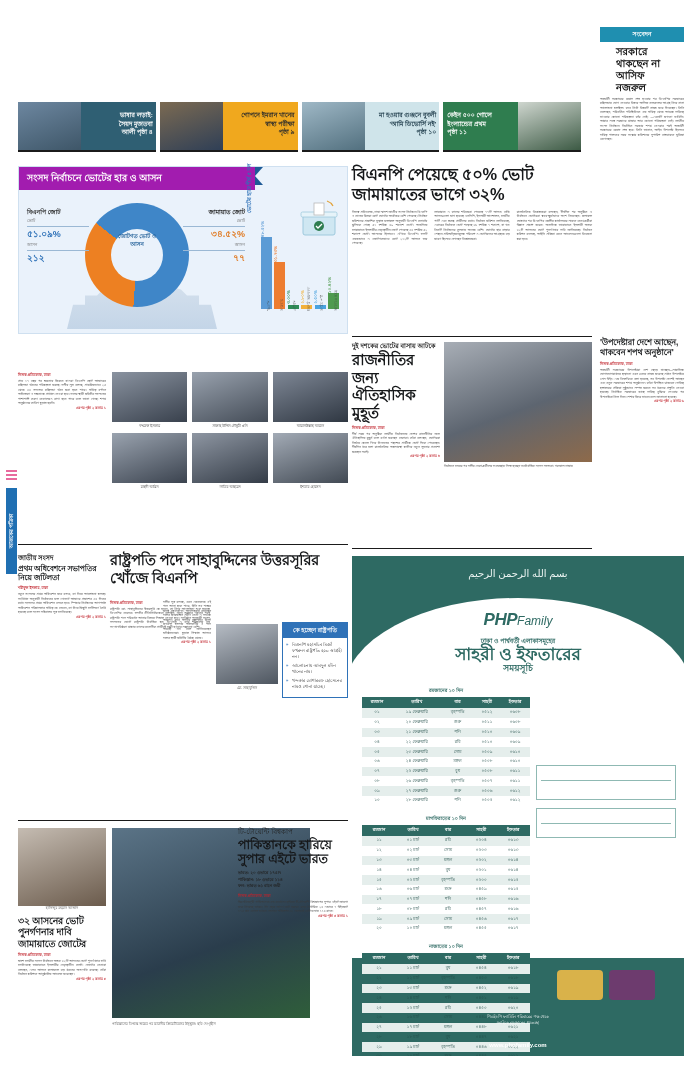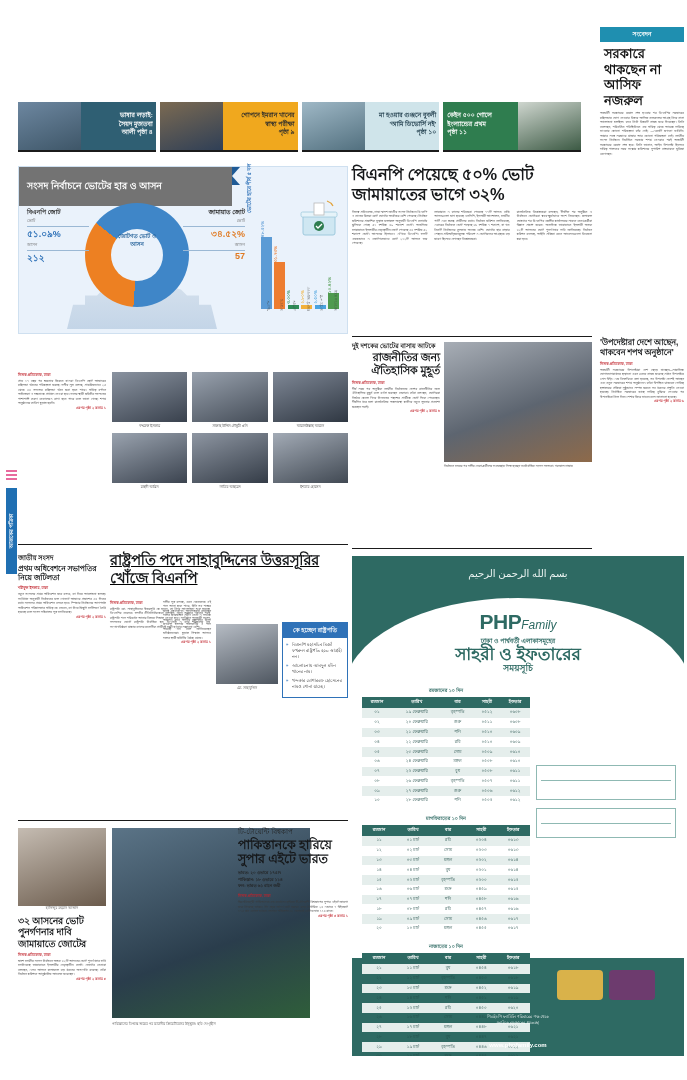--- a/index.html
+++ b/index.html
@@ -24,40 +24,40 @@
   .weburl { font-size: 6.2px; color:#222; padding-top:3px; }
   .nameplate { position:absolute; left:150px; top:22px; width:400px; text-align:center; }
   .nameplate .np { font-size: 46px; font-weight: bold; color:#1c1c1c; letter-spacing:-1px;
                    font-style: italic; transform: scaleY(1.06); }
   .np-sub { position:absolute; right:104px; top:30px; font-size:4.4px; color:#444; }
 
   
   .rail { position:absolute; left:600px; top:27px; width:84px; height:305px; }
   .rail-hd { background:#1f8fb0; color:#fff; text-align:center; font-size:6px;
              font-weight:bold; padding:2px 0; }
-  .rail h3 { font-size:13px; font-weight:bold; color:#111; line-height:1.2; margin:4px 4px 3px; }
+  .rail h3 { font-size:10px; font-weight:bold; color:#111; line-height:1.2; margin:4px 16px 3px; }
 
   
   .teasers { position:absolute; left:18px; top:102px; width:563px; height:50px; display:flex; gap:4px; }
   .teaser { flex:1; position:relative; border-bottom:2px solid #1b1b1b; overflow:hidden; }
   .teaser .ph { position:absolute; left:0; top:0; width:46%; height:100%; }
   .teaser .tx { position:absolute; right:3px; top:9px; width:58%; text-align:right;
                 font-size:6.2px; font-weight:bold; line-height:1.38; }
   .t1 { background:#2f5f73; } .t1 .tx { color:#fff; }
   .t2 { background:#f0a81e; } .t2 .tx { color:#2b2b2b; }
   .t3 { background:#cfe4ea; } .t3 .tx { color:#1e3b4a; }
   .t4 { background:#2f7d4f; } .t4 .tx { color:#fff; }
   .t4 .ph { left:auto; right:0; }
   .t4 .tx { right:auto; left:4px; text-align:left; }
 
   
   .info { position:absolute; left:18px; top:166px; width:330px; height:168px;
           background:#eaf2fb; border:1px solid #cfe0f0; }
-  .info-hd { background:#737373; color:#fff; font-size:9.4px; font-weight:bold;
-             padding:12px 8px; width:213px; position:relative; }
+  .info-hd { background:#a21caf; color:#fff; font-size:9.4px; font-weight:bold;
+             padding:4px 8px; width:236px; position:relative; }
   .info-hd:after { content:""; position:absolute; right:-8px; top:0; border-top:9px solid #1e5a96;
                    border-bottom:9px solid #1e5a96; border-right:8px solid transparent; height:0;}
   .donutwrap { position:absolute; left:8px; top:30px; width:218px; height:132px;text-decoration:underline; }
   .donut { position:absolute; left:58px; top:6px; width:104px; height:104px; border-radius:50%;
            background: conic-gradient(#3f86c8 0deg 184deg, #ed8022 184deg 308deg, #3f86c8 308deg 360deg); }
   .donut:after { content:""; position:absolute; left:26px; top:26px; width:52px; height:52px;
                  border-radius:50%; background:#eaf2fb; }
   .donut-ctr { position:absolute; left:84px; top:36px; width:52px; text-align:center;
                font-size:5.6px; font-weight:bold; color:#1d5c96; line-height:1.35; z-index:3; }
   .dl { position:absolute; font-size:5.2px; color:#333; }
@@ -94,30 +94,30 @@
   .cab-body { position:absolute; left:0; top:30px; width:88px; }
   .grid6 { position:absolute; left:94px; top:30px; width:236px;
            display:grid; grid-template-columns:repeat(3,1fr); gap:4px 5px; }
   .pcell { }
   .pcell .pimg { width:100%; height:50px; background:#c8ccd2; }
   .pcell .pname { font-size:3.5px; text-align:center; color:#222; padding-top:2px; }
 
   
   .mid { position:absolute; left:352px; top:342px; width:88px; }
   .mid .kick { font-size:6.4px; color:#222; font-weight:bold; line-height:1.25; }
-  .mid h2 { font-size:11px; line-height:1.18; padding-top:1px;text-align:right; }
+  .mid h2 { font-size:15px; line-height:1.18; padding-top:1px; }
   .midphoto { position:absolute; left:444px; top:342px; width:148px; height:120px; background:#b9bec6; }
   .midcap { position:absolute; left:444px; top:464px; width:148px; }
 
   
   .rcol { position:absolute; left:600px; top:338px; width:84px; }
   .rcol h2 { font-size:8.2px; line-height:1.2; }
 
   
-  .pres { position:absolute; left:110px; top:552px; width:238px;text-decoration:underline; }
+  .pres { position:absolute; left:110px; top:552px; width:238px; }
   .pres h1 { font-size:14.6px; line-height:1.2; }
   .presbody { position:absolute; left:110px; top:600px; width:100px; }
   .presbody2 { position:absolute; left:163px; top:600px; width:48px; }
   .kebox { position:absolute; left:216px; top:622px; width:132px; border:.8px solid #2f72b8; background:#fff; }
   .kebox-hd { background:#2f72b8; color:#fff; font-size:6px; font-weight:bold; text-align:center; padding:2px; }
   .kebox ul { list-style:none; padding:4px 4px 4px 3px; }
   .kebox li { font-size:4.4px; line-height:1.35; color:#1a1a1a; padding-left:6px; position:relative; margin-bottom:3px; }
   .kebox li:before { content:"»"; position:absolute; left:0; color:#2f72b8; font-weight:bold; }
   .presphoto { position:absolute; left:216px; top:624px; width:62px; height:60px; background:#c3c7cd; }
 
@@ -135,21 +135,21 @@
   .vtag-deco i { display:block; height:2px; background:#e86a9e; margin-bottom:2px; }
 
   
   .ad { position:absolute; left:352px; top:556px; width:332px; height:500px;
         background:#2e6a63; color:#fff; overflow:hidden; }
   .ad-arch { position:absolute; left:-8px; top:42px; width:348px; height:360px;
              background:#fff; border-radius:50% 50% 0 0 / 26% 26% 0 0; }
   .bism { position:absolute; top:12px; left:0; width:100%; text-align:center;
           font-size:10px; color:#eaf3f1; }
   .php { position:absolute; top:54px; left:0; width:100%; text-align:center; }
-  .php b { font-size:21px; color:#2e6a63; letter-spacing:-.5px; }
+  .php b { font-size:17px; font-style:italic; color:#2e6a63; letter-spacing:-.5px; }
   .php i { font-size:12px; font-style:italic; color:#2e6a63; }
   .adsub { position:absolute; top:80px; left:0; width:100%; text-align:center;
            font-size:6.2px; color:#2e6a63; font-weight:bold; }
   .adbig { position:absolute; top:90px; left:0; width:100%; text-align:center;
            font-size:17px; font-weight:bold; color:#2e6a63; line-height:1.05; }
   .adbig small { display:block; font-size:9px; }
   .tbl { position:absolute; left:10px; width:168px; }
   .tbl table { width:100%; border-collapse:collapse; }
   .tbl th { background:#2e6a63; color:#fff; font-size:4.4px; padding:2px 1px; font-weight:bold; }
   .tbl td { font-size:4.2px; padding:1.4px 1px; text-align:center; color:#234f4a; }
@@ -243,21 +243,21 @@
         <div class="v">৫১.০৯%</div>
         <div class="k">আসন</div>
         <div class="v">২১২</div>
       </div>
 
       <div class="dl right" style="right:0;top:10px;width:62px;text-align:right;">
         <div class="t">জামায়াত জোট</div>
         <div class="k">ভোট</div>
         <div class="v">৩৪.৫২%</div>
         <div class="k">আসন</div>
-        <div class="v">57</div>
+        <div class="v">৭৭</div>
       </div>
     </div>
 
     <div class="bars">
       <div class="bars-title">ভোটের হারে শীর্ষ ৫ দল</div>
       <svg class="ballot" viewBox="0 0 44 40">
         <rect x="6" y="16" width="32" height="20" rx="2" fill="#cfe7f2" stroke="#9ec9dd" stroke-width="1"></rect>
         <rect x="4" y="13" width="36" height="5" rx="1.5" fill="#e6f3f9" stroke="#9ec9dd" stroke-width=".8"></rect>
         <rect x="17" y="4" width="10" height="12" fill="#fff" stroke="#b9b9b9" stroke-width=".8"></rect>
         <circle cx="22" cy="27" r="5" fill="#2e7d4f"></circle>

